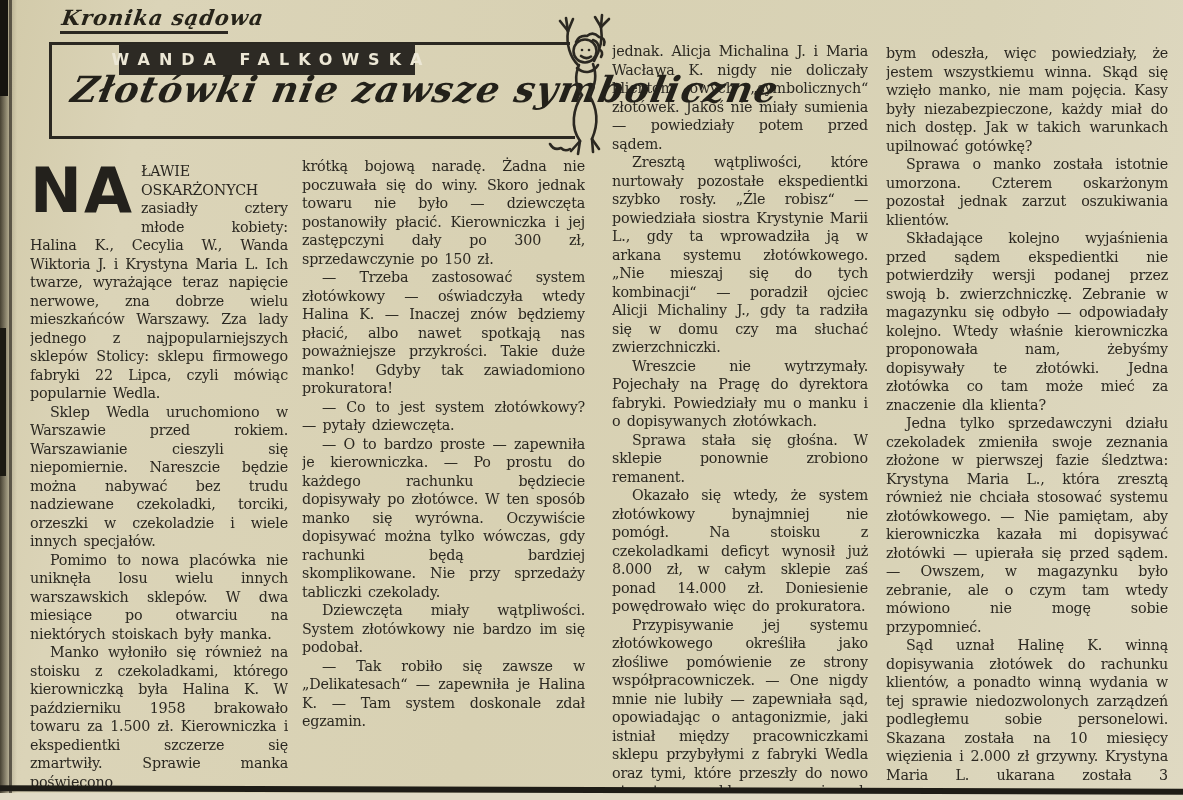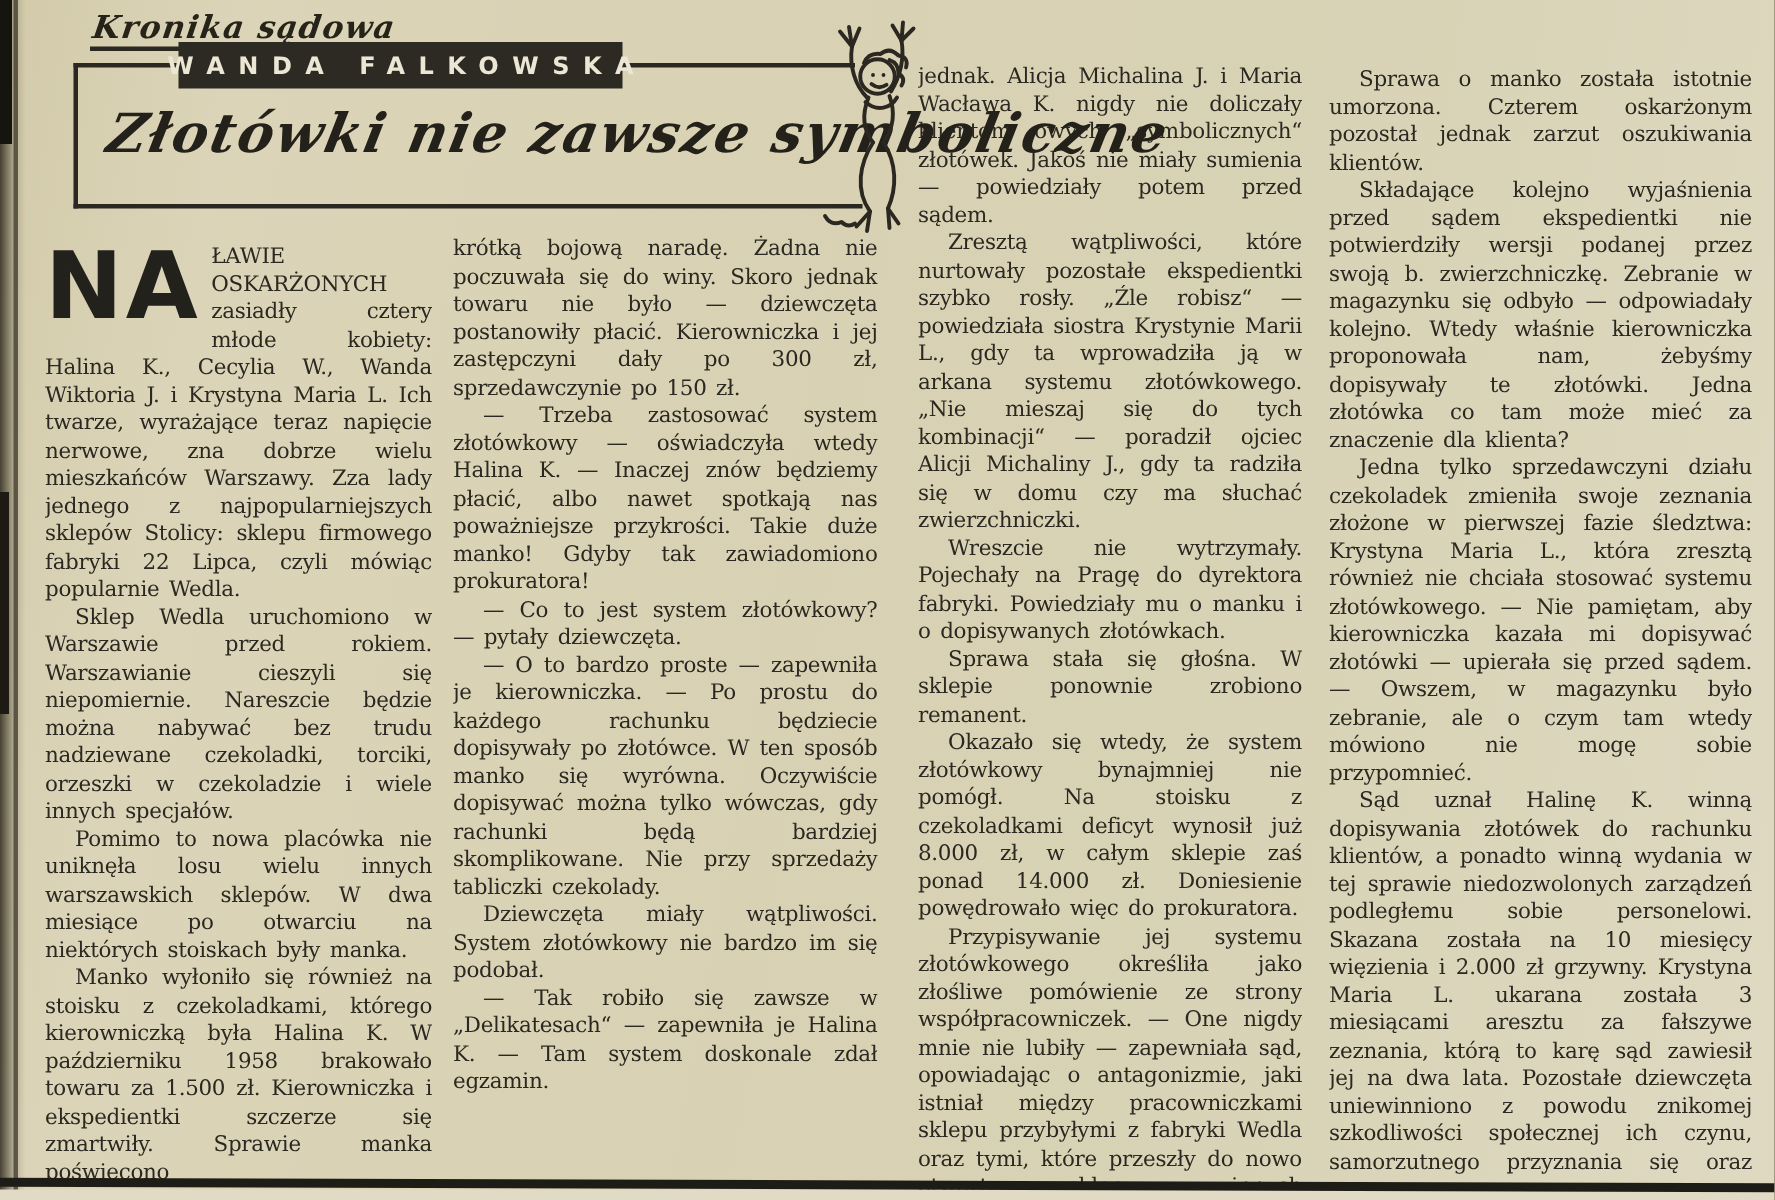--- a/index.html
+++ b/index.html
@@ -15,21 +15,21 @@
   .binding-patch-a{position:absolute;left:0;top:0;width:8px;height:96px;background:#16140f;}
   .binding-patch-b{position:absolute;left:0;top:328px;width:6px;height:148px;background:#1c1a13;}
   
   .kronika{position:absolute;left:62px;top:5px;font-family:"DejaVu Serif",serif;
     font-style:italic;font-weight:bold;font-size:21px;letter-spacing:1px;
     transform:skewX(-8deg);color:#262319;white-space:nowrap;}
   .kronika-underline{position:absolute;left:60px;top:31px;width:168px;height:3px;background:#2b2821;}
   .box-top{position:absolute;left:49px;top:42px;width:521px;height:3px;background:#2b2821;}
   .box-left{position:absolute;left:49px;top:42px;width:3px;height:97px;background:#2b2821;}
   .box-bottom{position:absolute;left:49px;top:136px;width:526px;height:3px;background:#2b2821;}
-  .banner{position:absolute;left:119px;top:28px;width:296px;height:31px;background:#2d2a24;
+  .banner{position:absolute;left:119px;top:44px;width:296px;height:31px;background:#2d2a24;
     color:#ece7d5;font-family:"DejaVu Sans",sans-serif;font-weight:bold;font-size:16px;
     letter-spacing:9px;display:flex;align-items:center;justify-content:center;z-index:3;
     white-space:nowrap;text-indent:9px;}
   .title-script{position:absolute;left:72px;top:68px;z-index:2;
     font-family:"DejaVu Serif",serif;font-style:italic;font-weight:bold;font-size:36px;
     letter-spacing:1.5px;transform:skewX(-11deg);color:#23211a;white-space:nowrap;}
   .figure-illustration{position:absolute;left:537px;top:8px;z-index:4;}
   
   .col{position:absolute;text-align:justify;font-size:14.3px;line-height:18.5px;
     letter-spacing:-0.2px;word-spacing:2px;overflow:hidden;color:#2b2821;
@@ -120,20 +120,21 @@
     </div>
   <div class="col col-3">
       <p class="noindent">jednak. Alicja Michalina J. i Maria Wacława K. nigdy nie doliczały klientom owych „symbolicznych“ złotówek. Jakoś nie miały sumienia — powiedziały potem przed sądem.</p>
       <p>Zresztą wątpliwości, które nurtowały pozostałe ekspedientki szybko rosły. „Źle robisz“ — powiedziała siostra Krystynie Marii L., gdy ta wprowadziła ją w arkana systemu złotówkowego. „Nie mieszaj się do tych kombinacji“ — poradził ojciec Alicji Michaliny J., gdy ta radziła się w domu czy ma słuchać zwierzchniczki.</p>
       <p>Wreszcie nie wytrzymały. Pojechały na Pragę do dyrektora fabryki. Powiedziały mu o manku i o dopisywanych złotówkach.</p>
       <p>Sprawa stała się głośna. W sklepie ponownie zrobiono remanent.</p>
       <p>Okazało się wtedy, że system złotówkowy bynajmniej nie pomógł. Na stoisku z czekoladkami deficyt wynosił już 8.000 zł, w całym sklepie zaś ponad 14.000 zł. Doniesienie powędrowało więc do prokuratora.</p>
       <p>Przypisywanie jej systemu złotówkowego określiła jako złośliwe pomówienie ze strony współpracowniczek. — One nigdy mnie nie lubiły — zapewniała sąd, opowiadając o antagonizmie, jaki istniał między pracowniczkami sklepu przybyłymi z fabryki Wedla oraz tymi, które przeszły do nowo otwartego sklepu z innych placówek handlowych, jak ona sama.</p>
     </div>
   <div class="col col-4">
+      <p class="noindent">bym odeszła, więc powiedziały, że jestem wszystkiemu winna. Skąd się wzięło manko, nie mam pojęcia. Kasy były niezabezpieczone, każdy miał do nich dostęp. Jak w takich warunkach upilnować gotówkę?</p>
       <p>Sprawa o manko została istotnie umorzona. Czterem oskarżonym pozostał jednak zarzut oszukiwania klientów.</p>
       <p>Składające kolejno wyjaśnienia przed sądem ekspedientki nie potwierdziły wersji podanej przez swoją b. zwierzchniczkę. Zebranie w magazynku się odbyło — odpowiadały kolejno. Wtedy właśnie kierowniczka proponowała nam, żebyśmy dopisywały te złotówki. Jedna złotówka co tam może mieć za znaczenie dla klienta?</p>
       <p>Jedna tylko sprzedawczyni działu czekoladek zmieniła swoje zeznania złożone w pierwszej fazie śledztwa: Krystyna Maria L., która zresztą również nie chciała stosować systemu złotówkowego. — Nie pamiętam, aby kierowniczka kazała mi dopisywać złotówki — upierała się przed sądem. — Owszem, w magazynku było zebranie, ale o czym tam wtedy mówiono nie mogę sobie przypomnieć.</p>
       <p>Sąd uznał Halinę K. winną dopisywania złotówek do rachunku klientów, a ponadto winną wydania w tej sprawie niedozwolonych zarządzeń podległemu sobie personelowi. Skazana została na 10 miesięcy więzienia i 2.000 zł grzywny. Krystyna Maria L. ukarana została 3 miesiącami aresztu za fałszywe zeznania, którą to karę sąd zawiesił jej na dwa lata. Pozostałe dziewczęta uniewinniono z powodu znikomej szkodliwości społecznej ich czynu, samorzutnego przyznania się oraz szczerej skruchy na sali sądowej.</p>
     </div>
 
   <div class="below-strip"></div>
   <div class="bottom-rule"></div>
 
 </div>

